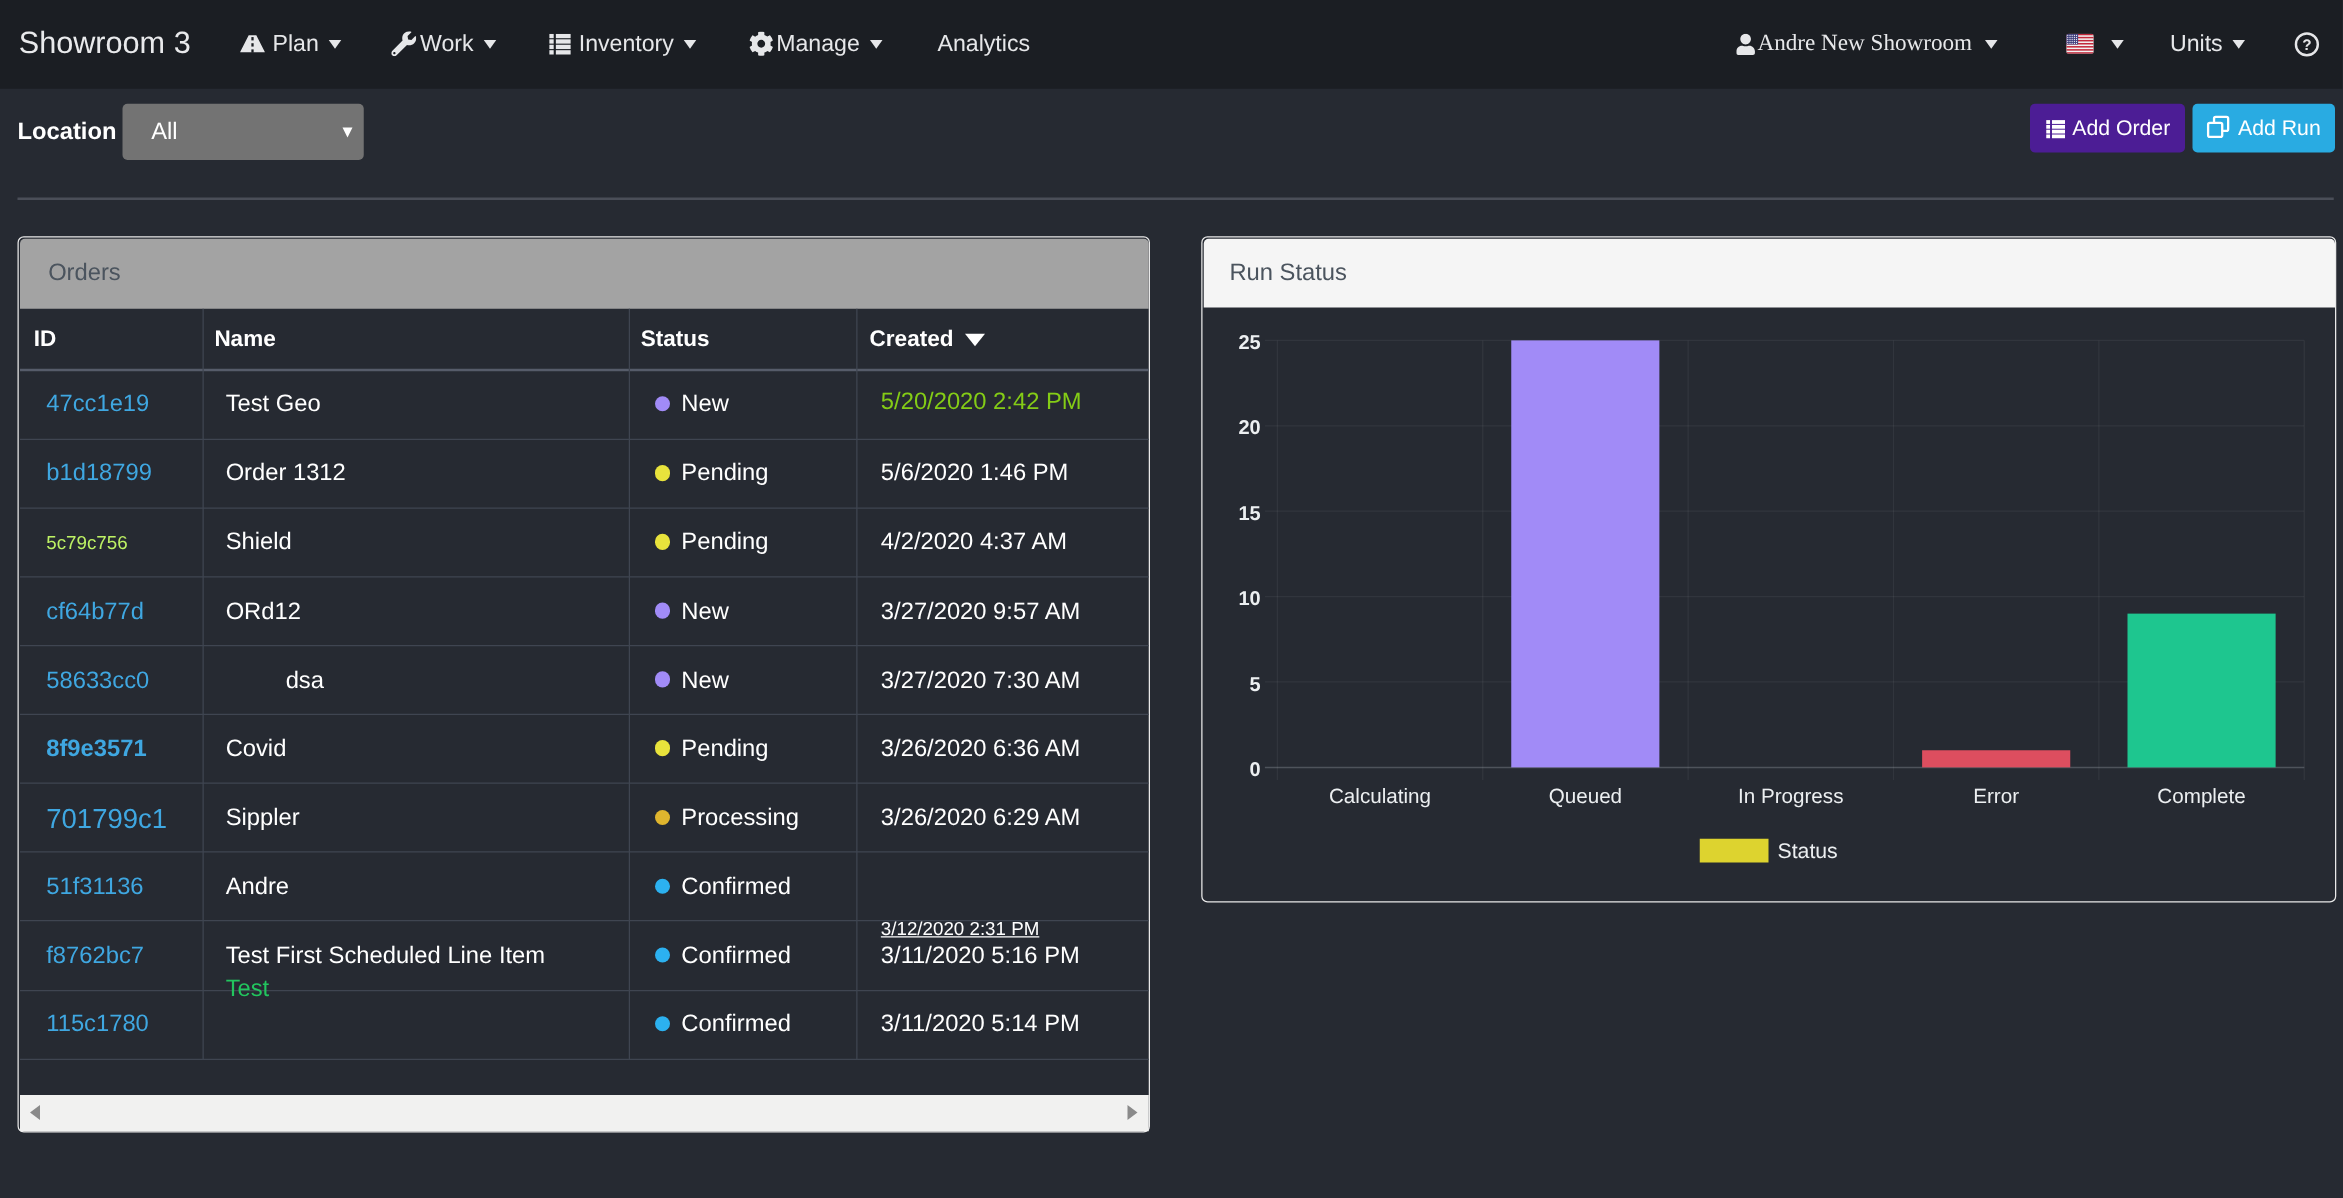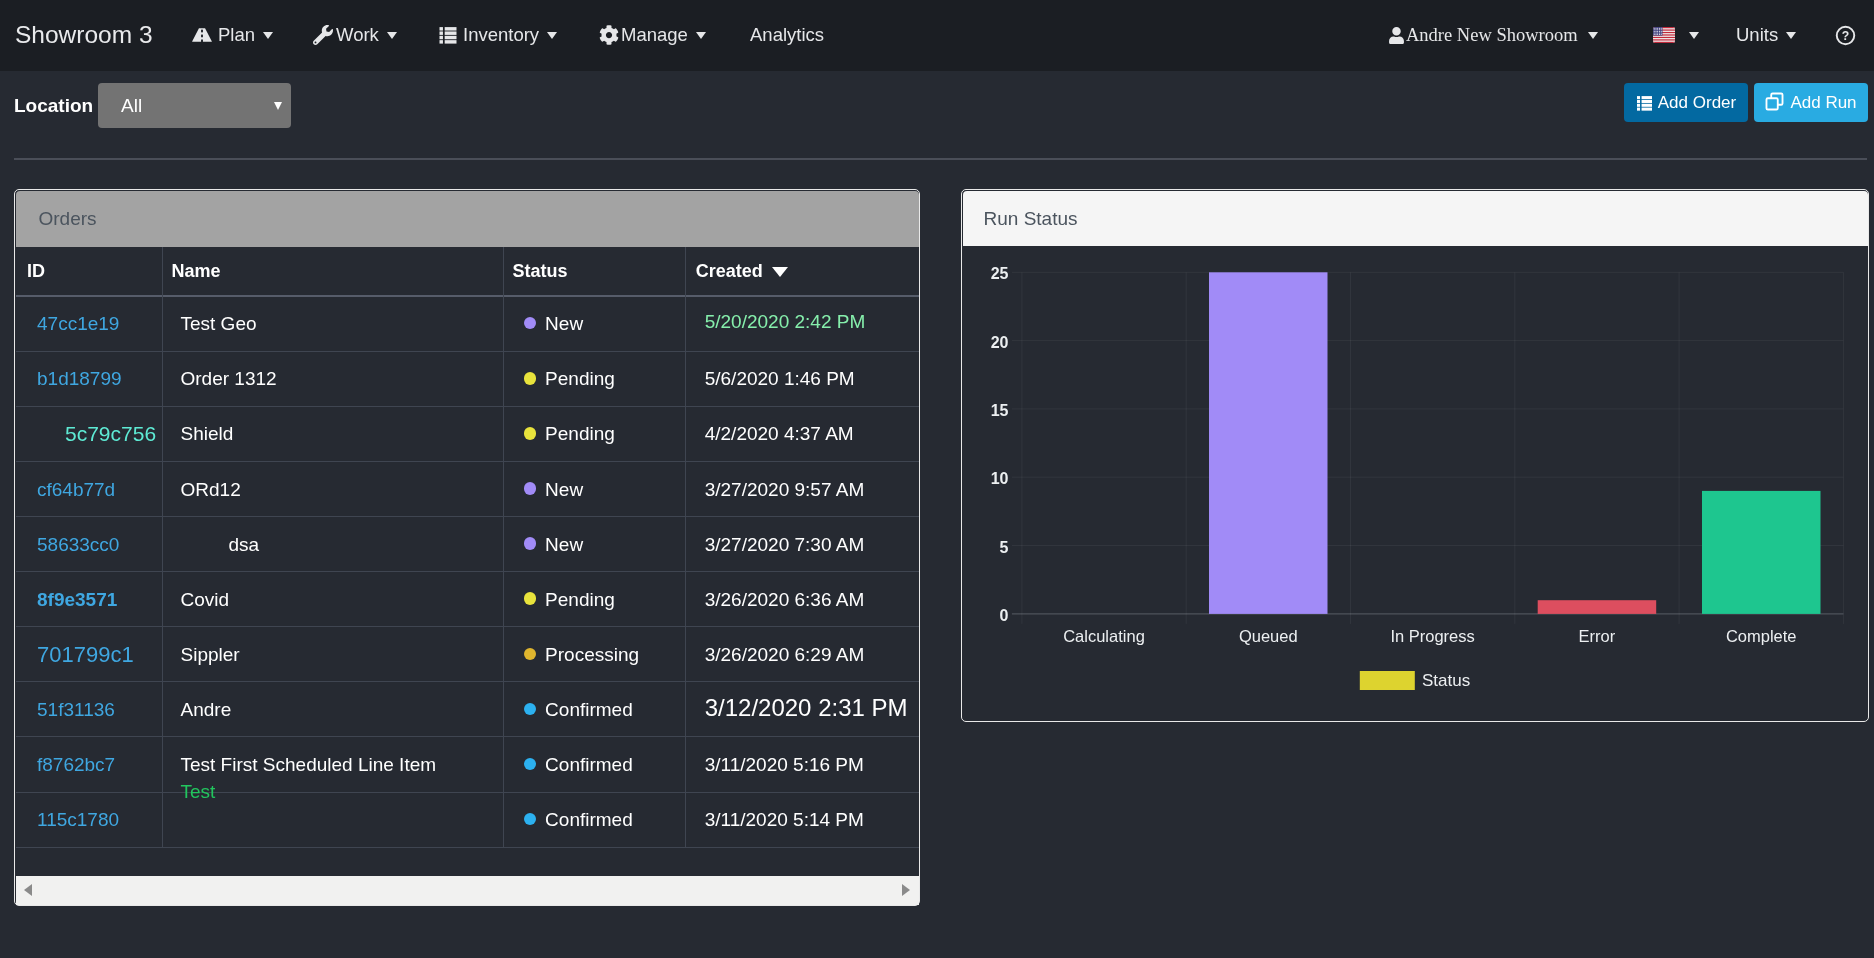--- a/index.html
+++ b/index.html
@@ -104,21 +104,21 @@
   </div>
 <div class="navitem" style="left:1736px;">Units<span class="caret"></span></div>
 <div class="navitem" style="left:1835px;">
     <svg width="21" height="21" viewBox="0 0 24 24">
       <circle cx="12" cy="12" r="10" fill="none" stroke="#e6e7e9" stroke-width="2.2"></circle>
       <text x="12" y="17" text-anchor="middle" font-size="14" font-weight="bold" fill="#e6e7e9" font-family="Liberation Sans">?</text>
     </svg>
   </div>
 <div class="abs" style="left:14px;top:83px;height:45px;display:flex;align-items:center;font-size:19px;font-weight:bold;color:#fff;">Location</div>
 <div class="abs" style="left:98px;top:83px;width:193px;height:45px;background:#737373;border-radius:4px;color:#fff;font-size:19px;line-height:45px;"><span style="margin-left:23px;">All</span><span style="position:absolute;right:9px;top:19px;width:0;height:0;border-left:4.5px solid transparent;border-right:4.5px solid transparent;border-top:8px solid #fff;"></span></div>
-<div class="abs" style="left:1624px;top:83px;width:124px;height:39px;background:#0369a1;border-radius:4px;color:#fff;font-size:17px;text-align:center;line-height:39px;white-space:nowrap;"><span style="vertical-align:-3px;margin-right:5px;"><svg width="17" height="15" viewBox="0 0 512 512">
+<div class="abs" style="left:1624px;top:83px;width:124px;height:39px;background:#4c1d95;border-radius:4px;color:#fff;font-size:17px;text-align:center;line-height:39px;white-space:nowrap;"><span style="vertical-align:-3px;margin-right:5px;"><svg width="17" height="15" viewBox="0 0 512 512">
         <rect x="0" y="3" width="104" height="104" fill="#ffffff"></rect>
         <rect x="156" y="3" width="356" height="104" fill="#ffffff"></rect>
         <rect x="0" y="134" width="104" height="104" fill="#ffffff"></rect>
         <rect x="156" y="134" width="356" height="104" fill="#ffffff"></rect>
         <rect x="0" y="265" width="104" height="104" fill="#ffffff"></rect>
         <rect x="156" y="265" width="356" height="104" fill="#ffffff"></rect>
         <rect x="0" y="396" width="104" height="104" fill="#ffffff"></rect>
         <rect x="156" y="396" width="356" height="104" fill="#ffffff"></rect>
       </svg></span>Add Order</div>
 <div class="abs" style="left:1754px;top:83px;width:114px;height:39px;background:#29abe2;border-radius:4px;color:#fff;font-size:17px;text-align:center;line-height:39px;white-space:nowrap;"><svg width="19" height="19" viewBox="0 0 512 512" style="margin-right:6px;vertical-align:-3px;">
@@ -130,28 +130,28 @@
 <div class="abs" style="left:15.5px;top:190.5px;width:903px;height:56px;background:#a3a3a3;border-radius:4px 4px 0 0;color:#4b545e;font-size:19px;line-height:56px;"><span style="margin-left:23px;">Orders</span></div>
 <div class="abs" style="left:15.5px;top:246.5px;width:903px;height:50.2px;border-bottom:2px solid #565c6a;"></div>
 <div class="abs" style="left:27.0px;top:246.5px;height:50.2px;display:flex;align-items:center;color:#fff;font-size:18px;font-weight:bold;">ID</div>
 <div class="abs" style="left:171.5px;top:246.5px;height:50.2px;display:flex;align-items:center;color:#fff;font-size:18px;font-weight:bold;">Name</div>
 <div class="abs" style="left:512.6px;top:246.5px;height:50.2px;display:flex;align-items:center;color:#fff;font-size:18px;font-weight:bold;">Status</div>
 <div class="abs" style="left:695.7px;top:246.5px;height:50.2px;display:flex;align-items:center;color:#fff;font-size:18px;font-weight:bold;">Created <span style="display:inline-block;width:0;height:0;border-left:8px solid transparent;border-right:8px solid transparent;border-top:10px solid #fff;margin-left:9px;"></span></div>
 <div class="abs" style="left:15.5px;top:296.7px;width:903px;height:55.1px;border-bottom:1px solid #3f4551;"></div>
 <div class="abs" style="left:37.0px;top:296.7px;height:55.1px;display:flex;align-items:center;color:#3fa7e1;font-size:19px;">47cc1e19</div>
 <div class="abs" style="left:180.5px;top:296.7px;height:55.1px;display:flex;align-items:center;color:#fff;font-size:19px;">Test Geo</div>
 <div class="abs" style="left:523.6px;top:296.7px;height:55.1px;display:flex;align-items:center;color:#fff;font-size:19px;"><span class="dot" style="background:#a18bf7;"></span>New</div>
-<div class="abs" style="left:704.7px;top:296.7px;height:50px;display:flex;align-items:center;color:#86efac;font-size:19px;">5/20/2020 2:42 PM</div>
+<div class="abs" style="left:704.7px;top:296.7px;height:50px;display:flex;align-items:center;color:#84cc16;font-size:19px;">5/20/2020 2:42 PM</div>
 <div class="abs" style="left:15.5px;top:351.8px;width:903px;height:55.1px;border-bottom:1px solid #3f4551;"></div>
 <div class="abs" style="left:37.0px;top:351.8px;height:55.1px;display:flex;align-items:center;color:#3fa7e1;font-size:19px;">b1d18799</div>
 <div class="abs" style="left:180.5px;top:351.8px;height:55.1px;display:flex;align-items:center;color:#fff;font-size:19px;">Order 1312</div>
 <div class="abs" style="left:523.6px;top:351.8px;height:55.1px;display:flex;align-items:center;color:#fff;font-size:19px;"><span class="dot" style="background:#e8e33c;"></span>Pending</div>
 <div class="abs" style="left:704.7px;top:351.8px;height:55.1px;display:flex;align-items:center;color:#fff;font-size:19px;">5/6/2020 1:46 PM</div>
 <div class="abs" style="left:15.5px;top:406.9px;width:903px;height:55.1px;border-bottom:1px solid #3f4551;"></div>
-<div class="abs" style="left:37.0px;top:406.9px;height:55.1px;display:flex;align-items:center;color:#5eead4;font-size:21px;margin-left:28px;">5c79c756</div>
+<div class="abs" style="left:37.0px;top:406.9px;height:55.1px;display:flex;align-items:center;color:#bef264;font-size:15px;">5c79c756</div>
 <div class="abs" style="left:180.5px;top:406.9px;height:55.1px;display:flex;align-items:center;color:#fff;font-size:19px;">Shield</div>
 <div class="abs" style="left:523.6px;top:406.9px;height:55.1px;display:flex;align-items:center;color:#fff;font-size:19px;"><span class="dot" style="background:#e8e33c;"></span>Pending</div>
 <div class="abs" style="left:704.7px;top:406.9px;height:55.1px;display:flex;align-items:center;color:#fff;font-size:19px;">4/2/2020 4:37 AM</div>
 <div class="abs" style="left:15.5px;top:462.0px;width:903px;height:55.1px;border-bottom:1px solid #3f4551;"></div>
 <div class="abs" style="left:37.0px;top:462.0px;height:55.1px;display:flex;align-items:center;color:#3fa7e1;font-size:19px;">cf64b77d</div>
 <div class="abs" style="left:180.5px;top:462.0px;height:55.1px;display:flex;align-items:center;color:#fff;font-size:19px;">ORd12</div>
 <div class="abs" style="left:523.6px;top:462.0px;height:55.1px;display:flex;align-items:center;color:#fff;font-size:19px;"><span class="dot" style="background:#a18bf7;"></span>New</div>
 <div class="abs" style="left:704.7px;top:462.0px;height:55.1px;display:flex;align-items:center;color:#fff;font-size:19px;">3/27/2020 9:57 AM</div>
 <div class="abs" style="left:15.5px;top:517.1px;width:903px;height:55.1px;border-bottom:1px solid #3f4551;"></div>
 <div class="abs" style="left:37.0px;top:517.1px;height:55.1px;display:flex;align-items:center;color:#3fa7e1;font-size:19px;">58633cc0</div>
@@ -165,21 +165,21 @@
 <div class="abs" style="left:704.7px;top:572.2px;height:55.1px;display:flex;align-items:center;color:#fff;font-size:19px;">3/26/2020 6:36 AM</div>
 <div class="abs" style="left:15.5px;top:627.3px;width:903px;height:55.1px;border-bottom:1px solid #3f4551;"></div>
 <div class="abs" style="left:37.0px;top:627.3px;height:55.1px;display:flex;align-items:center;color:#3fa7e1;font-size:22px;">701799c1</div>
 <div class="abs" style="left:180.5px;top:627.3px;height:55.1px;display:flex;align-items:center;color:#fff;font-size:19px;">Sippler</div>
 <div class="abs" style="left:523.6px;top:627.3px;height:55.1px;display:flex;align-items:center;color:#fff;font-size:19px;"><span class="dot" style="background:#dfb52e;"></span>Processing</div>
 <div class="abs" style="left:704.7px;top:627.3px;height:55.1px;display:flex;align-items:center;color:#fff;font-size:19px;">3/26/2020 6:29 AM</div>
 <div class="abs" style="left:15.5px;top:682.4px;width:903px;height:55.1px;border-bottom:1px solid #3f4551;"></div>
 <div class="abs" style="left:37.0px;top:682.4px;height:55.1px;display:flex;align-items:center;color:#3fa7e1;font-size:19px;">51f31136</div>
 <div class="abs" style="left:180.5px;top:682.4px;height:55.1px;display:flex;align-items:center;color:#fff;font-size:19px;">Andre</div>
 <div class="abs" style="left:523.6px;top:682.4px;height:55.1px;display:flex;align-items:center;color:#fff;font-size:19px;"><span class="dot" style="background:#2cb1f0;"></span>Confirmed</div>
-<div class="abs" style="left:704.7px;top:680px;height:55.1px;display:flex;align-items:center;color:#fff;font-size:24px;">3/12/2020 2:31 PM</div>
+<div class="abs" style="left:704.7px;top:716px;height:55.1px;display:flex;align-items:center;color:#fff;font-size:15px;text-decoration:underline;">3/12/2020 2:31 PM</div>
 <div class="abs" style="left:15.5px;top:737.5px;width:903px;height:55.1px;border-bottom:1px solid #3f4551;"></div>
 <div class="abs" style="left:37.0px;top:737.5px;height:55.1px;display:flex;align-items:center;color:#3fa7e1;font-size:19px;">f8762bc7</div>
 <div class="abs" style="left:180.5px;top:737.5px;height:55.1px;display:flex;align-items:center;color:#fff;font-size:19px;">Test First Scheduled Line Item</div>
 <div class="abs" style="left:523.6px;top:737.5px;height:55.1px;display:flex;align-items:center;color:#fff;font-size:19px;"><span class="dot" style="background:#2cb1f0;"></span>Confirmed</div>
 <div class="abs" style="left:704.7px;top:737.5px;height:55.1px;display:flex;align-items:center;color:#fff;font-size:19px;">3/11/2020 5:16 PM</div>
 <div class="abs" style="left:15.5px;top:792.6px;width:903px;height:55.1px;border-bottom:1px solid #3f4551;"></div>
 <div class="abs" style="left:37.0px;top:792.6px;height:55.1px;display:flex;align-items:center;color:#3fa7e1;font-size:19px;">115c1780</div>
 <div class="abs" style="left:180.5px;top:764px;height:55.1px;display:flex;align-items:center;color:#22c55e;font-size:19px;">Test</div>
 <div class="abs" style="left:523.6px;top:792.6px;height:55.1px;display:flex;align-items:center;color:#fff;font-size:19px;"><span class="dot" style="background:#2cb1f0;"></span>Confirmed</div>
 <div class="abs" style="left:704.7px;top:792.6px;height:55.1px;display:flex;align-items:center;color:#fff;font-size:19px;">3/11/2020 5:14 PM</div>

